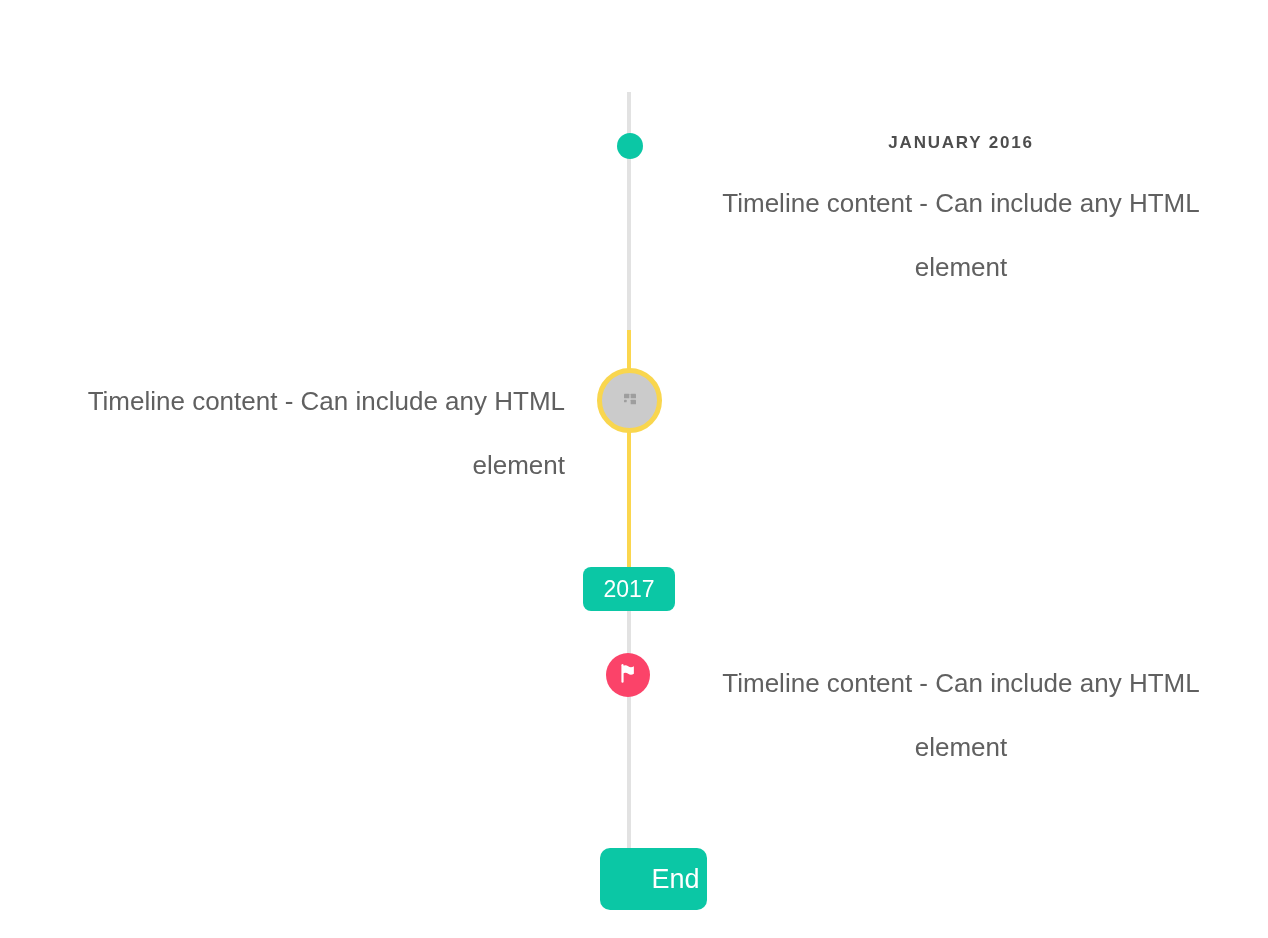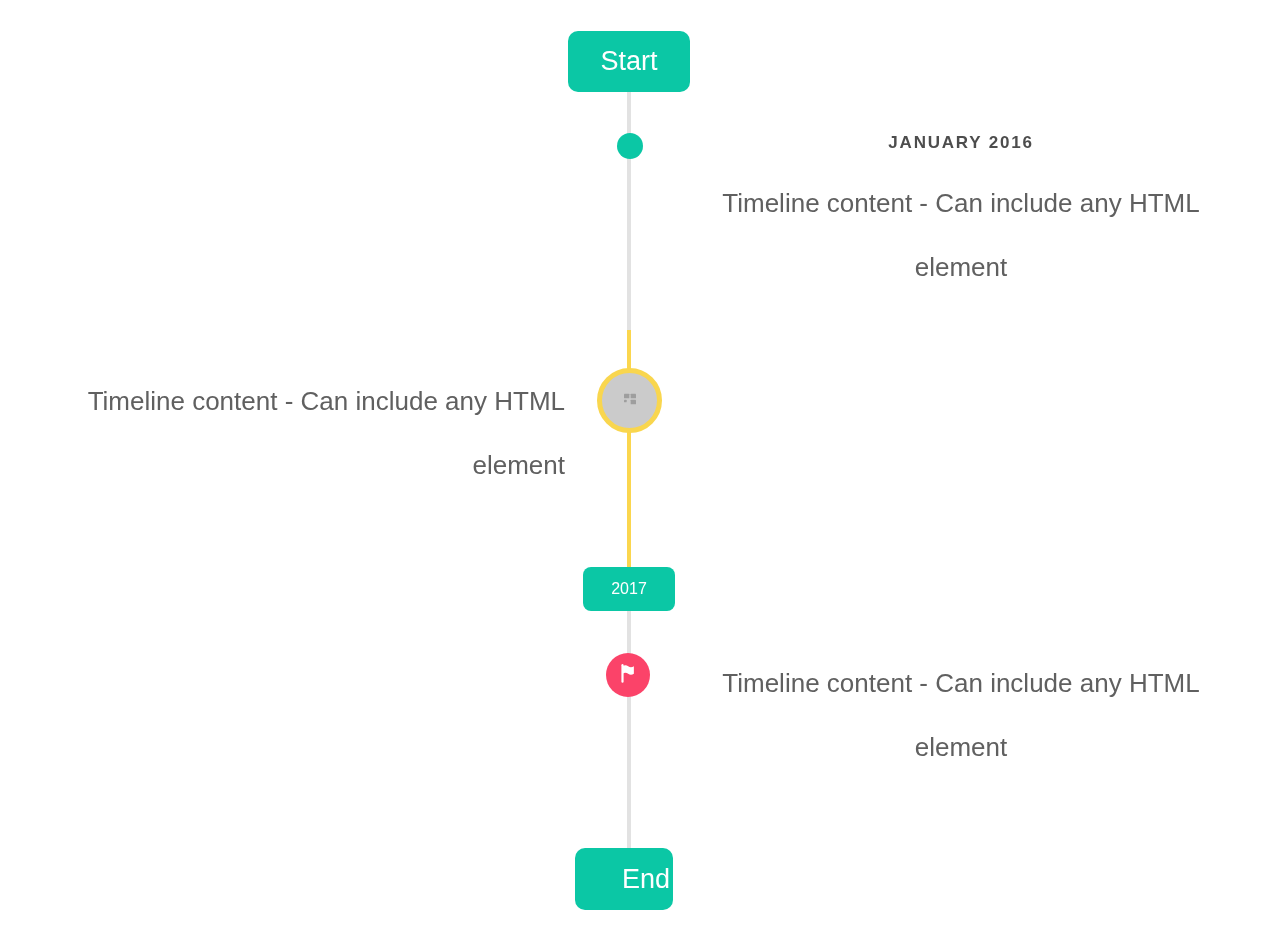--- a/index.html
+++ b/index.html
@@ -42,22 +42,22 @@
     color: #ffffff;
     display: flex;
     align-items: center;
     justify-content: center;
     border: none;
     border-radius: 10px;
     cursor: pointer;
     font-family: "Liberation Sans", sans-serif;
   }
   .pill-start { left: 568px; top: 31px;  width: 122px; height: 61px; font-size: 27px; }
-  .pill-end   { left: 575px; top: 848px; width: 98px; height: 62px; font-size: 27px; padding-left: 44px; }
-  .pill-year  { left: 583px; top: 567px; width: 92px;  height: 44px; font-size: 16px; border-radius: 8px; }
+  .pill-end   { left: 600px; top: 848px; width: 107px; height: 62px; font-size: 27px; padding-left: 44px; }
+  .pill-year  { left: 583px; top: 567px; width: 92px;  height: 44px; font-size: 23px; border-radius: 8px; }
 
   
   .marker { position: absolute; z-index: 3; border-radius: 50%; }
   .marker-dot {
     left: 617px; top: 133px;
     width: 26px; height: 26px;
     background: #0bc7a5;
   }
   .marker-image {
     left: 597px; top: 368px;
@@ -100,21 +100,20 @@
   .entry-left .entry-content { margin-left: auto; max-width: 525px; }
 </style>
 </head>
 <body>
 
 <div class="stage">
 
   <div class="spine"></div>
   <div class="spine-highlight"></div>
 
-  <button class="pill pill-start">Start</button>
 
   <div class="marker marker-dot"></div>
   <div class="entry entry-right entry-jan">
     <div class="entry-title">JANUARY 2016</div>
     <div class="entry-content">Timeline content - Can include any HTML element</div>
   </div>
 
   <div class="marker marker-image">
     <span>
       <svg width="16" height="16" viewBox="0 0 24 24" fill="none">

